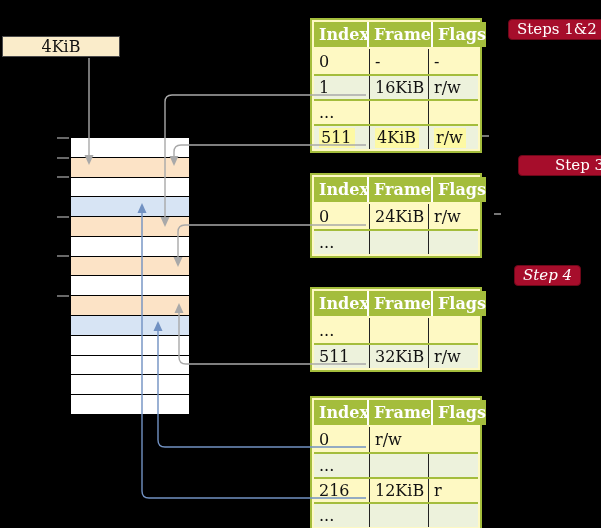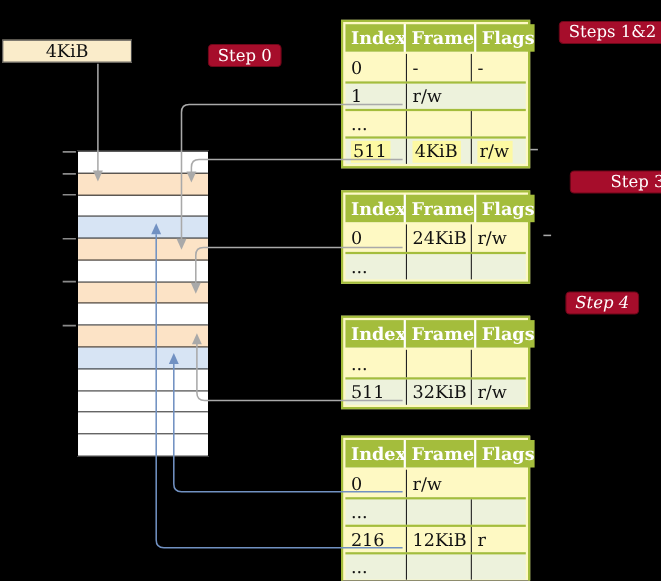--- a/index.html
+++ b/index.html
@@ -42,21 +42,20 @@
   
   .overlay{position:absolute;left:0;top:0;width:601px;height:528px;z-index:5;pointer-events:none;}
 </style>
 </head>
 <body>
 
 <div class="stage">
 
   <div class="ptbr">4KiB</div>
 
-  <div class="badge" style="left:189px;top:40px;">Step 0</div>
   <div class="badge" style="left:508px;top:19px;">Steps 1&amp;2</div>
   <div class="badge" style="left:518px;top:155px;padding-left:36px;">Step 3</div>
   <div class="badge" style="left:514px;top:265px;font-style:italic;">Step 4</div>
 
   <div class="memcol">
       <div class="memrow plain"></div>
       <div class="memrow pt"></div>
       <div class="memrow plain"></div>
       <div class="memrow data"></div>
       <div class="memrow pt"></div>
@@ -77,20 +76,21 @@
         <div class="th c2">Frame</div>
         <div class="th c3">Flags</div>
       </div>
       <div class="trow">
         <div class="td c1">0</div>
         <div class="td c2">-</div>
         <div class="td c3">-</div>
       </div>
       <div class="trow shade">
         <div class="td c1">1</div>
+        <div class="td c2">16KiB</div>
         <div class="td c3">r/w</div>
       </div>
       <div class="trow">
         <div class="td c1">...</div>
         <div class="td c2"></div>
         <div class="td c3"></div>
       </div>
       <div class="trow shade">
         <div class="td c1">
           <span class="hl">511</span>

